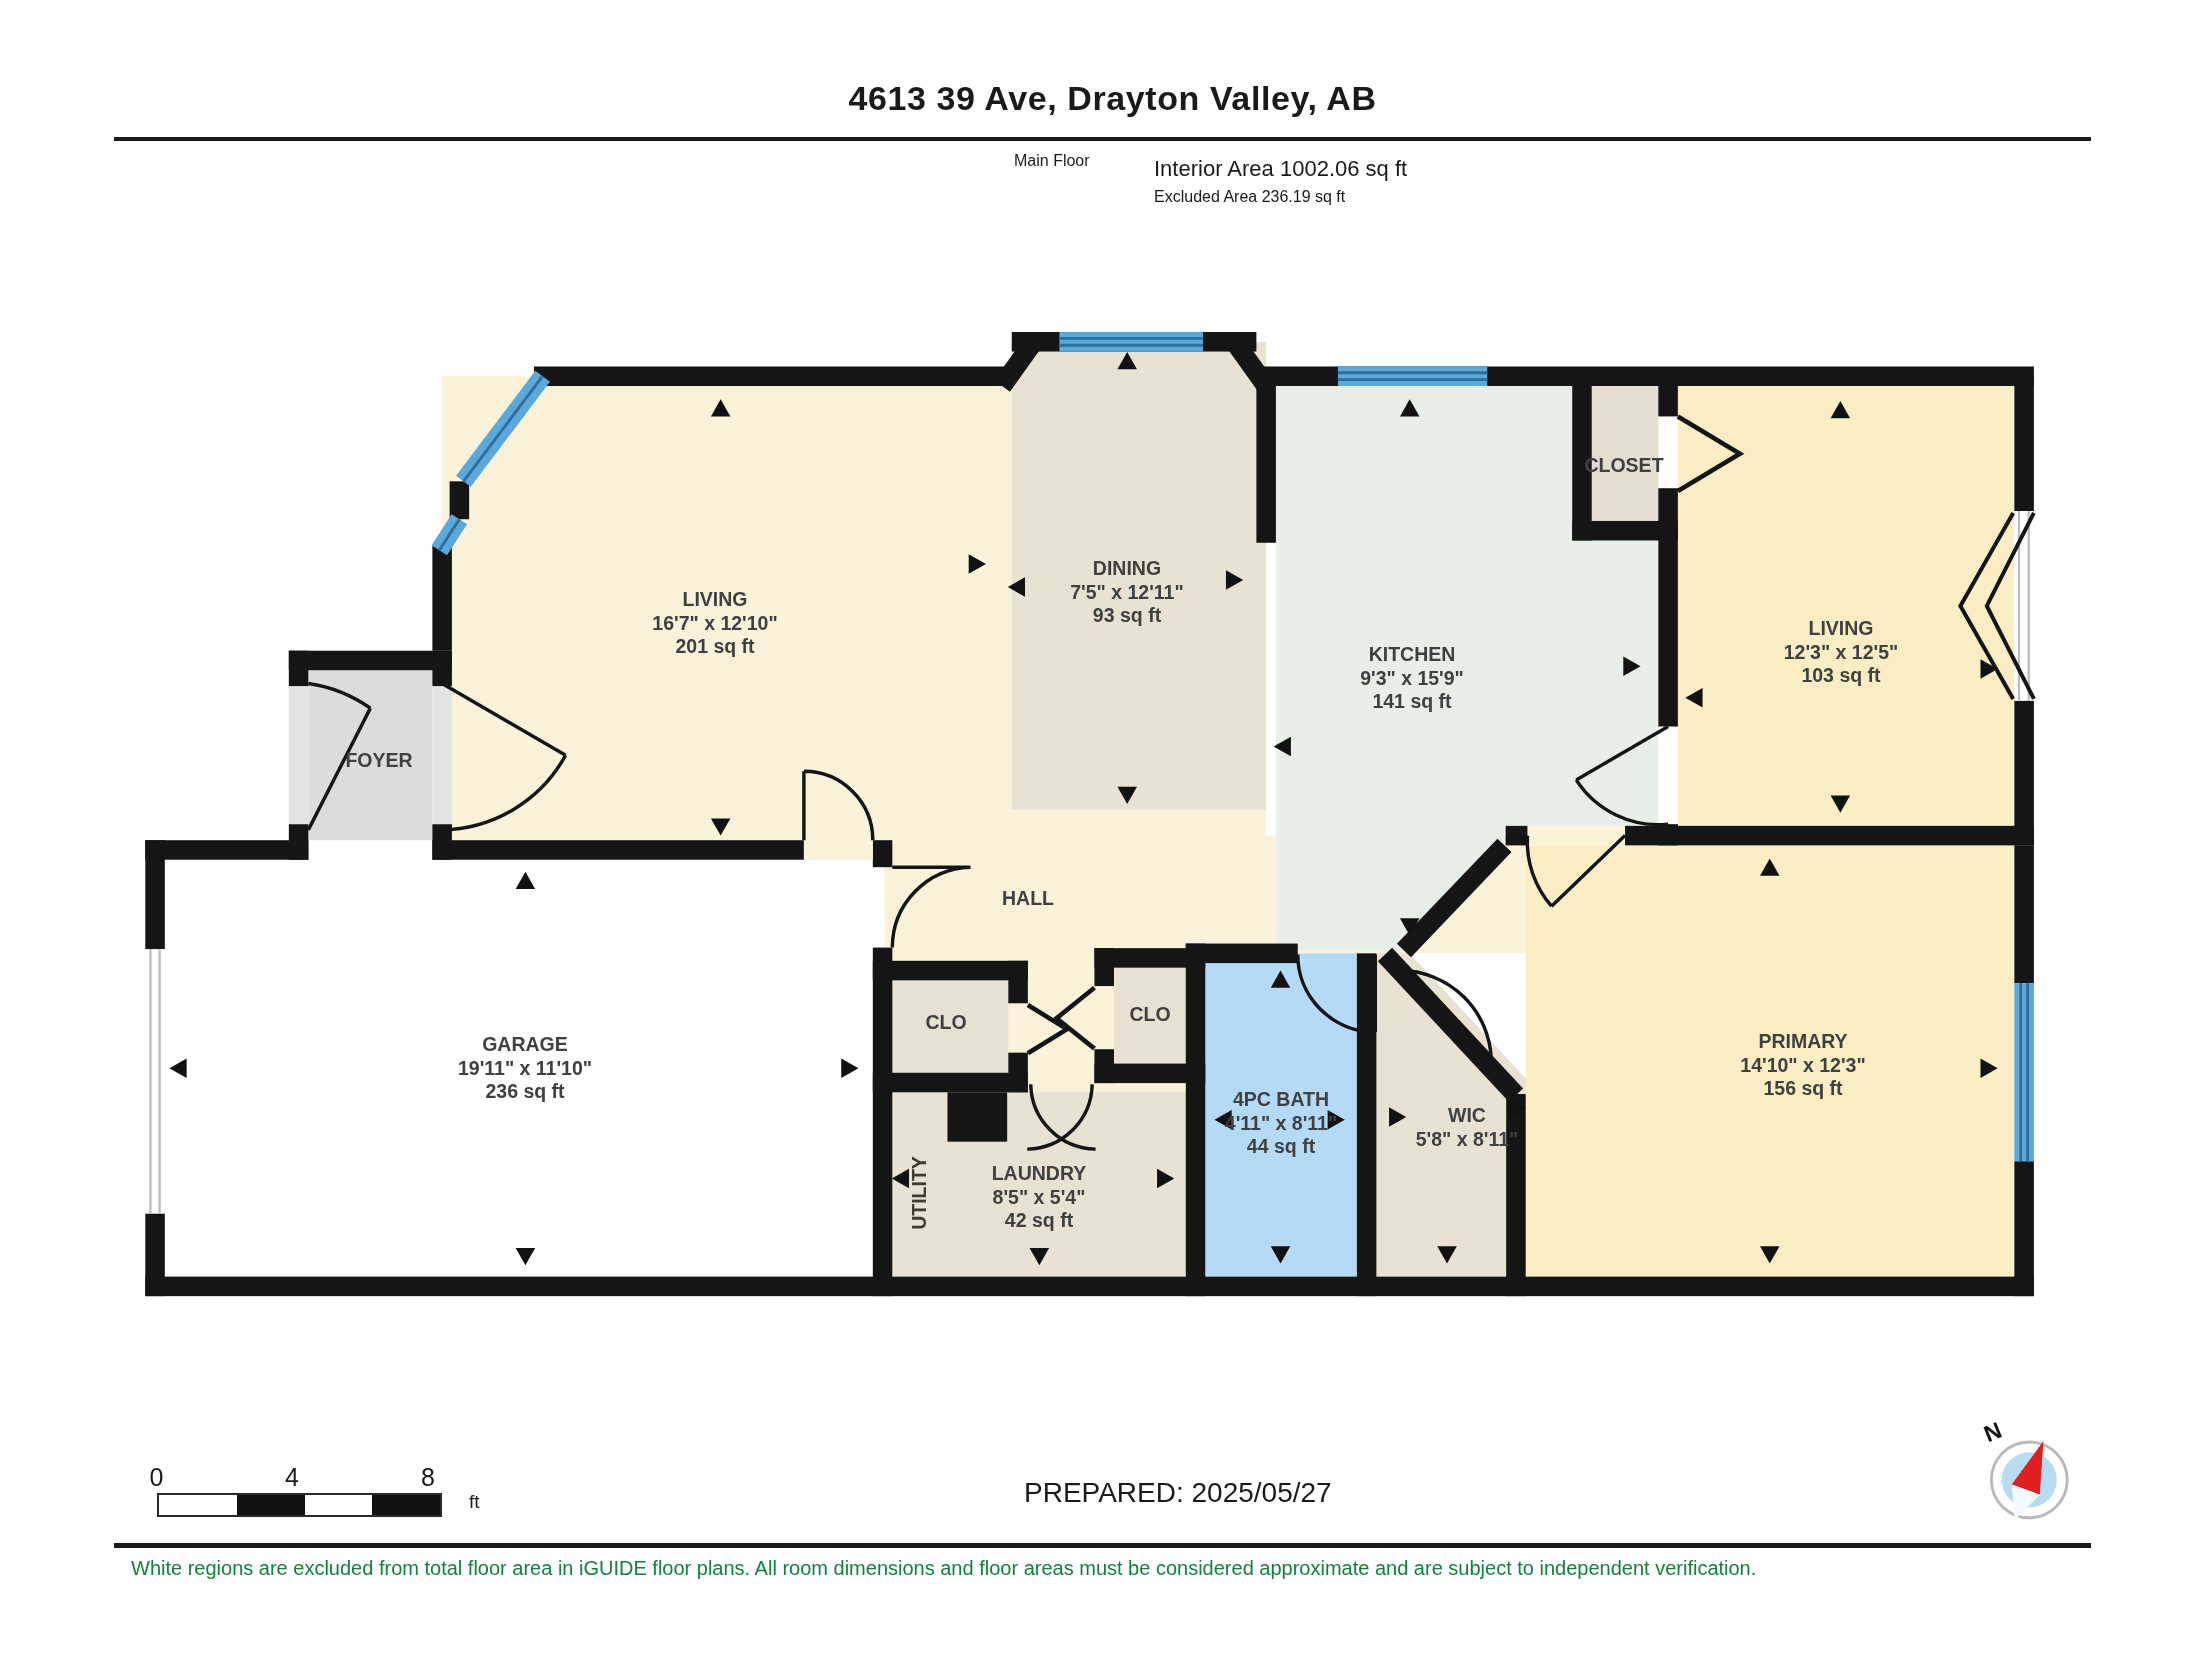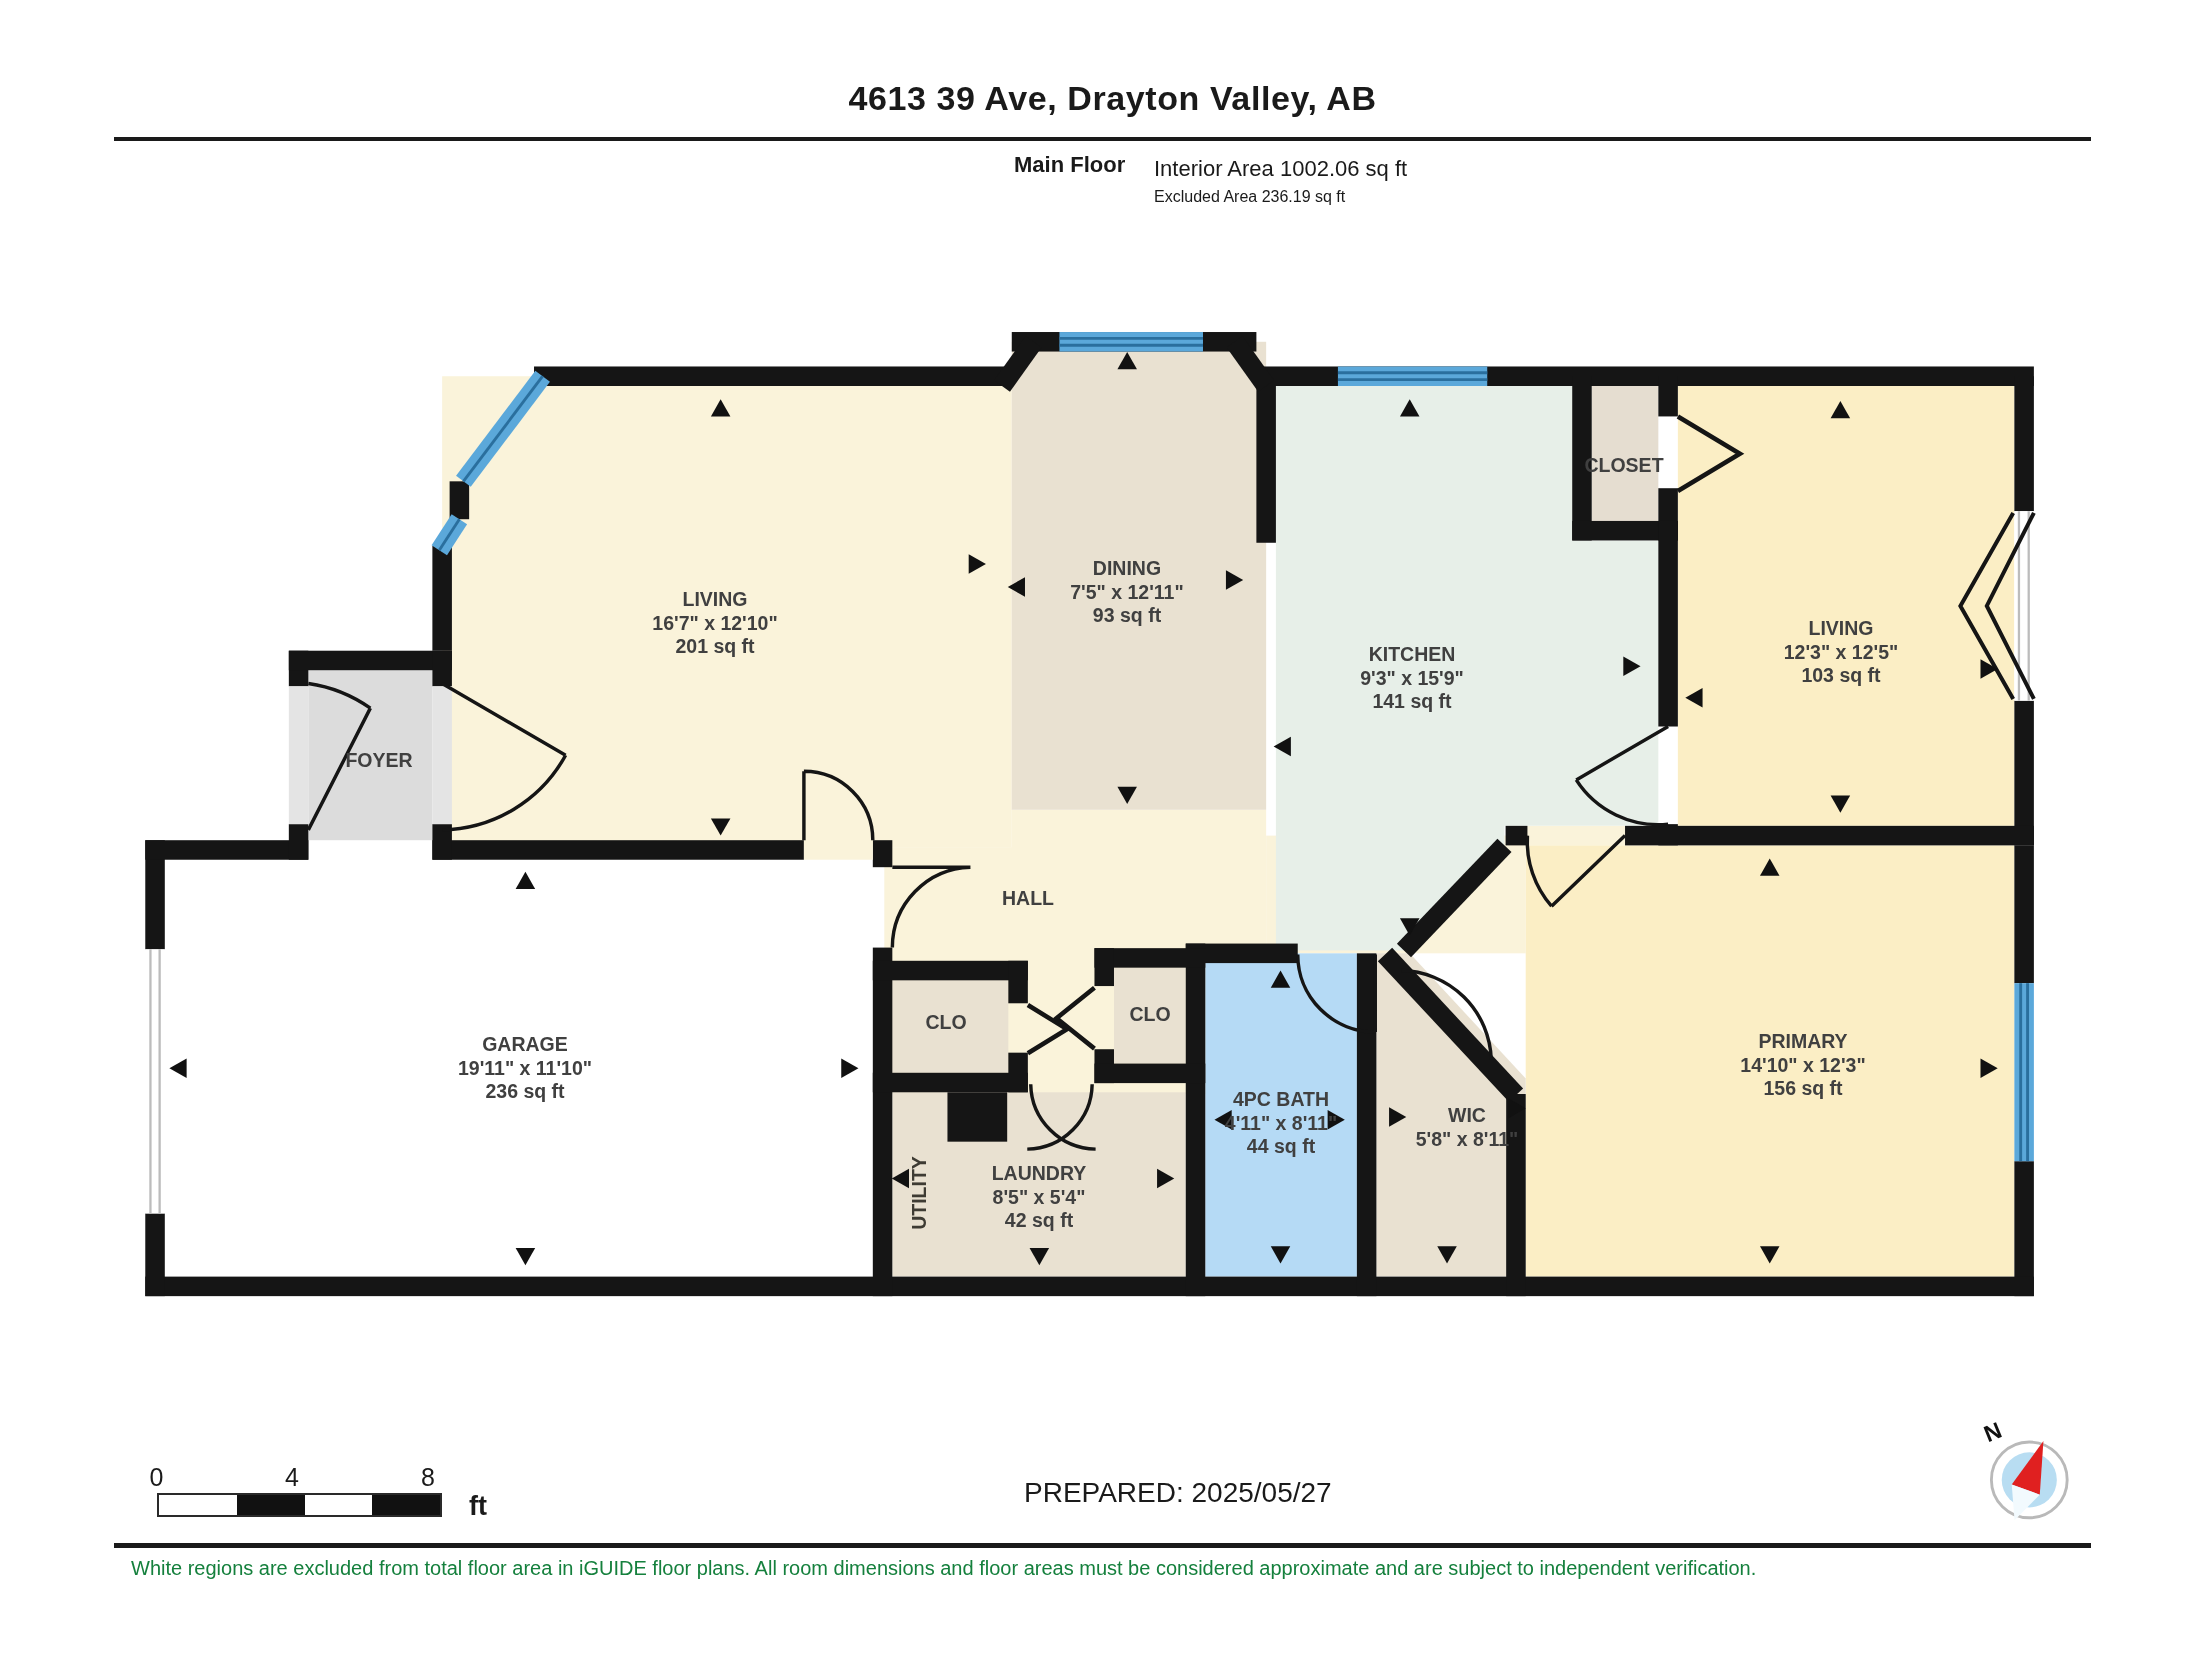--- a/index.html
+++ b/index.html
@@ -4,32 +4,32 @@
 <style>
   html,body{margin:0;padding:0;background:#ffffff;}
   #page{position:relative;width:2205px;height:1654px;background:#fff;overflow:hidden;
         font-family:"Liberation Sans", sans-serif;color:#1a1a1a;}
   #plan-svg{position:absolute;left:0;top:0;}
   .abs{position:absolute;padding-left:10px;}
   #title{left:0;top:79px;width:2205px;text-align:center;font-size:34px;font-weight:bold;letter-spacing:0.6px;}
   .rule{position:absolute;left:114px;width:1977px;background:#1a1a1a;}
   #header-rule{top:137px;height:4px;}
   #footer-rule{top:1543px;height:4.6px;}
-  #floor-label{left:1004px;top:152px;font-size:22px;font-weight:bold;}
+  #floor-label{left:1004px;top:152px;font-size:16px;font-weight:normal;}
   #interior-area{left:1144px;top:156px;font-size:22px;}
   #excluded-area{left:1144px;top:188px;font-size:16px;}
   .rlabel{position:absolute;transform:translate(-50%,-50%);text-align:center;
           font-size:19.5px;line-height:23.5px;font-weight:600;color:#404040;white-space:nowrap;}
   #utility-label{position:absolute;left:919px;top:1193px;transform:translate(-50%,-50%) rotate(-90deg);
           font-size:19.5px;font-weight:600;color:#3e3b33;}
   #scale-ticks{left:145px;top:1463px;width:310px;height:26.4px;font-size:25px;}
   .tick{position:absolute;transform:translateX(-50%);}
   #scale-bar{left:157px;top:1493px;width:271px;height:19.5px;border:2.9px solid #2a2a2a;display:flex;}
   #scale-bar .seg{flex:1;}
-  #scale-unit{left:459px;top:1491px;font-size:27px;font-weight:bold;}
+  #scale-unit{left:459px;top:1491px;font-size:19px;}
   #prepared{left:1014px;top:1477px;font-size:28px;}
   #disclaimer{left:121px;top:1557px;width:1953px;font-size:20px;color:#15803d;}
 </style>
 </head>
 <body>
 
 <div id="page">
 
   <svg id="plan-svg" width="2205" height="1654" viewBox="0 0 3840 2880">
 

